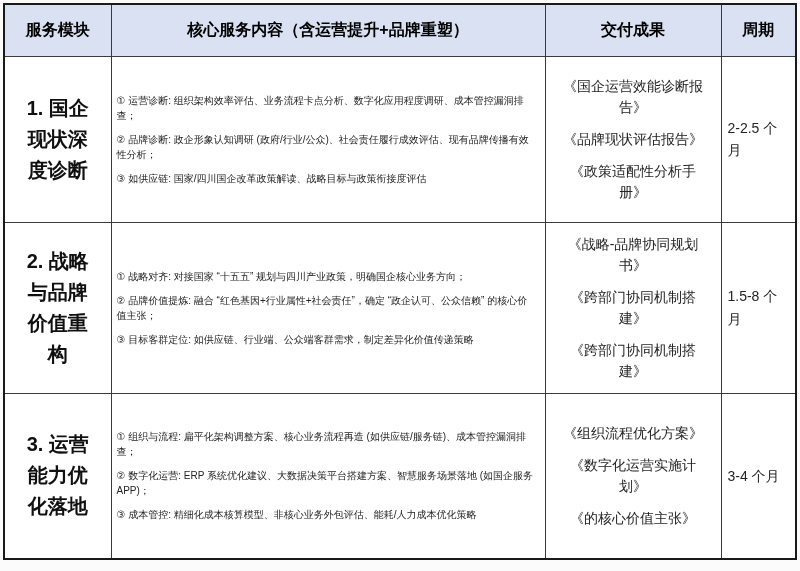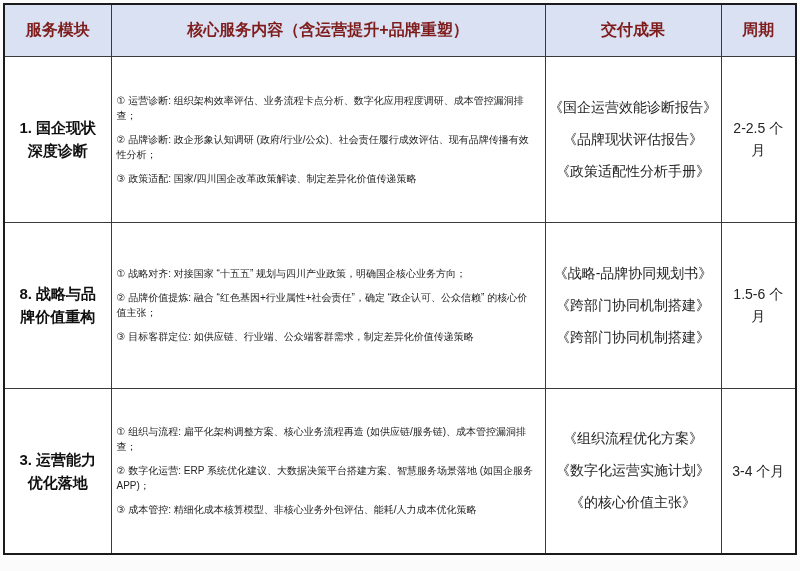--- a/index.html
+++ b/index.html
@@ -28,54 +28,54 @@
     vertical-align:middle;
     overflow:hidden;
   }
   thead tr{height:52px;}
   th{
     background:var(--header-bg);
     font-size:16px;
     font-weight:700;
     text-align:center;
     padding:0 6px;
-    color:#7f1d1d;
+    color:#000000;
   }
   tbody tr{height:166px;}
   td.module{
     font-weight:700;
-    font-size:15px;
+    font-size:20px;
     text-align:center;
     padding:0 14px;
     line-height:1.55;
     color:#101010;
   }
   td.services{
     font-size:10px;
     padding:4px 10px 4px 5px;
     color:#242424;
   }
   td.services p{
     margin:9px 0;
     line-height:1.5;
     text-align:left;
   }
   td.deliverables{
     font-size:14px;
     text-align:center;
-    padding:0 3px;
+    padding:0 16px;
     color:#242424;
   }
   td.deliverables p{
     margin:11px 0;
     line-height:1.5;
   }
   td.period{
     font-size:14px;
-    text-align:center;
+    text-align:left;
     padding:0 6px;
     line-height:1.6;
     color:#242424;
   }
 </style>
 </head>
 <body>
 
 <table class="service-table">
   <colgroup>
@@ -91,42 +91,42 @@
       <th>交付成果</th>
       <th>周期</th>
     </tr>
   </thead>
   <tbody>
     <tr>
       <td class="module">1. 国企现状深度诊断</td>
       <td class="services">
         <p>① 运营诊断: 组织架构效率评估、业务流程卡点分析、数字化应用程度调研、成本管控漏洞排查；</p>
         <p>② 品牌诊断: 政企形象认知调研 (政府/行业/公众)、社会责任履行成效评估、现有品牌传播有效性分析；</p>
-        <p>③ 政策适配: 国家/四川国企改革政策解读、制定差异化价值传递策略</p>
+        <p>③ 如供应链: 国家/四川国企改革政策解读、战略目标与政策衔接度评估</p>
       </td>
       <td class="deliverables">
         <p>《国企运营效能诊断报告》</p>
         <p>《品牌现状评估报告》</p>
         <p>《政策适配性分析手册》</p>
       </td>
       <td class="period">2-2.5 个月</td>
     </tr>
     <tr>
-      <td class="module">8. 战略与品牌价值重构</td>
+      <td class="module">2. 战略与品牌价值重构</td>
       <td class="services">
         <p>① 战略对齐: 对接国家 “十五五” 规划与四川产业政策，明确国企核心业务方向；</p>
         <p>② 品牌价值提炼: 融合 “红色基因+行业属性+社会责任”，确定 “政企认可、公众信赖” 的核心价值主张；</p>
         <p>③ 目标客群定位: 如供应链、行业端、公众端客群需求，制定差异化价值传递策略</p>
       </td>
       <td class="deliverables">
         <p>《战略-品牌协同规划书》</p>
         <p>《跨部门协同机制搭建》</p>
         <p>《跨部门协同机制搭建》</p>
       </td>
-      <td class="period">1.5-6 个月</td>
+      <td class="period">1.5-8 个月</td>
     </tr>
     <tr>
       <td class="module">3. 运营能力优化落地</td>
       <td class="services">
         <p>① 组织与流程: 扁平化架构调整方案、核心业务流程再造 (如供应链/服务链)、成本管控漏洞排查；</p>
         <p>② 数字化运营: ERP 系统优化建议、大数据决策平台搭建方案、智慧服务场景落地 (如国企服务 APP)；</p>
         <p>③ 成本管控: 精细化成本核算模型、非核心业务外包评估、能耗/人力成本优化策略</p>
       </td>
       <td class="deliverables">
         <p>《组织流程优化方案》</p>

